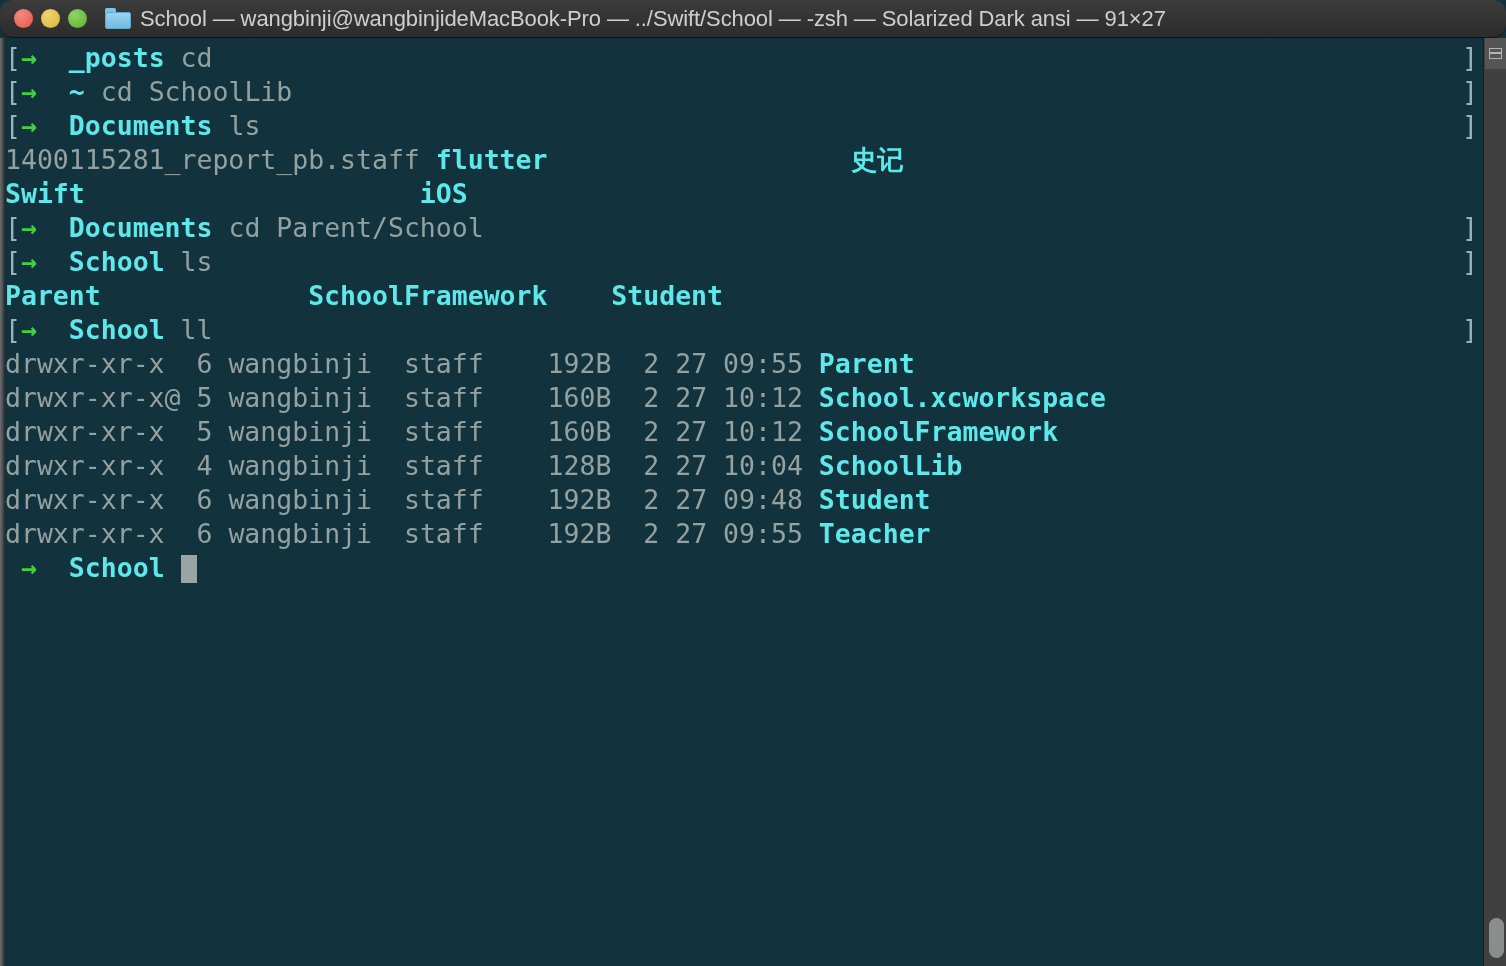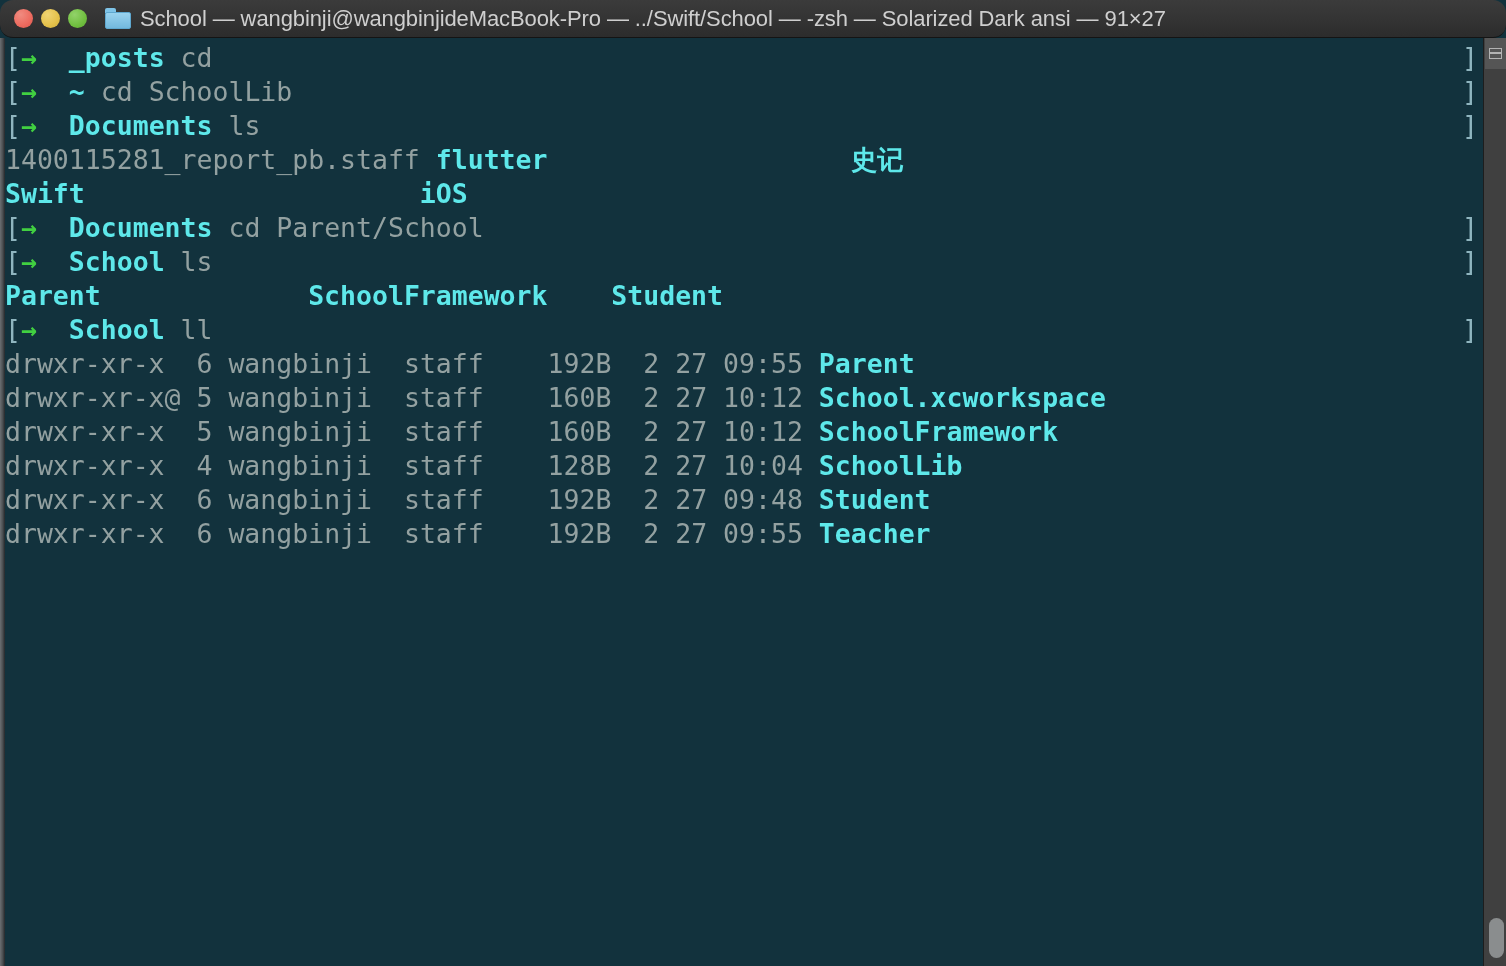--- a/index.html
+++ b/index.html
@@ -212,20 +212,21 @@
         <div class="row"><span class="cell bracket">[</span><span class="cell arrow">→</span><span class="cell grey">  </span><span class="cell cyan">Documents</span><span class="cell grey"> </span><span class="cell grey">cd Parent/School</span><span class="rbracket">]</span></div>
         <div class="row"><span class="cell bracket">[</span><span class="cell arrow">→</span><span class="cell grey">  </span><span class="cell cyan">School</span><span class="cell grey"> </span><span class="cell grey">ls</span><span class="rbracket">]</span></div>
         <div class="row"><span class="cell cyan">Parent</span><span class="cell grey">             </span><span class="cell cyan">SchoolFramework</span><span class="cell grey">    </span><span class="cell cyan">Student</span></div>
         <div class="row"><span class="cell bracket">[</span><span class="cell arrow">→</span><span class="cell grey">  </span><span class="cell cyan">School</span><span class="cell grey"> </span><span class="cell grey">ll</span><span class="rbracket">]</span></div>
         <div class="row"><span class="cell grey">drwxr-xr-x</span><span class="cell grey">  </span><span class="cell grey">6</span><span class="cell grey"> </span><span class="cell grey">wangbinji</span><span class="cell grey">  </span><span class="cell grey">staff</span><span class="cell grey">    </span><span class="cell grey">192B</span><span class="cell grey">  </span><span class="cell grey">2</span><span class="cell grey"> </span><span class="cell grey">27</span><span class="cell grey"> </span><span class="cell grey">09:55</span><span class="cell grey"> </span><span class="cell cyan">Parent</span></div>
         <div class="row"><span class="cell grey">drwxr-xr-x@</span><span class="cell grey"> </span><span class="cell grey">5</span><span class="cell grey"> </span><span class="cell grey">wangbinji</span><span class="cell grey">  </span><span class="cell grey">staff</span><span class="cell grey">    </span><span class="cell grey">160B</span><span class="cell grey">  </span><span class="cell grey">2</span><span class="cell grey"> </span><span class="cell grey">27</span><span class="cell grey"> </span><span class="cell grey">10:12</span><span class="cell grey"> </span><span class="cell cyan">School.xcworkspace</span></div>
         <div class="row"><span class="cell grey">drwxr-xr-x</span><span class="cell grey">  </span><span class="cell grey">5</span><span class="cell grey"> </span><span class="cell grey">wangbinji</span><span class="cell grey">  </span><span class="cell grey">staff</span><span class="cell grey">    </span><span class="cell grey">160B</span><span class="cell grey">  </span><span class="cell grey">2</span><span class="cell grey"> </span><span class="cell grey">27</span><span class="cell grey"> </span><span class="cell grey">10:12</span><span class="cell grey"> </span><span class="cell cyan">SchoolFramework</span></div>
         <div class="row"><span class="cell grey">drwxr-xr-x</span><span class="cell grey">  </span><span class="cell grey">4</span><span class="cell grey"> </span><span class="cell grey">wangbinji</span><span class="cell grey">  </span><span class="cell grey">staff</span><span class="cell grey">    </span><span class="cell grey">128B</span><span class="cell grey">  </span><span class="cell grey">2</span><span class="cell grey"> </span><span class="cell grey">27</span><span class="cell grey"> </span><span class="cell grey">10:04</span><span class="cell grey"> </span><span class="cell cyan">SchoolLib</span></div>
         <div class="row"><span class="cell grey">drwxr-xr-x</span><span class="cell grey">  </span><span class="cell grey">6</span><span class="cell grey"> </span><span class="cell grey">wangbinji</span><span class="cell grey">  </span><span class="cell grey">staff</span><span class="cell grey">    </span><span class="cell grey">192B</span><span class="cell grey">  </span><span class="cell grey">2</span><span class="cell grey"> </span><span class="cell grey">27</span><span class="cell grey"> </span><span class="cell grey">09:48</span><span class="cell grey"> </span><span class="cell cyan">Student</span></div>
         <div class="row"><span class="cell grey">drwxr-xr-x</span><span class="cell grey">  </span><span class="cell grey">6</span><span class="cell grey"> </span><span class="cell grey">wangbinji</span><span class="cell grey">  </span><span class="cell grey">staff</span><span class="cell grey">    </span><span class="cell grey">192B</span><span class="cell grey">  </span><span class="cell grey">2</span><span class="cell grey"> </span><span class="cell grey">27</span><span class="cell grey"> </span><span class="cell grey">09:55</span><span class="cell grey"> </span><span class="cell cyan">Teacher</span></div>
+        <div class="row"><span class="cell grey"> </span><span class="cell arrow">→</span><span class="cell grey">  </span><span class="cell cyan">School</span><span class="cell grey"> </span><span class="cursor"></span></div>
       </div>
   </div>
 
   <div class="scrollbar">
     <div class="scroll-marker">
       <span class="glyph"></span>
     </div>
     <div class="scroll-thumb"></div>
   </div>
 

